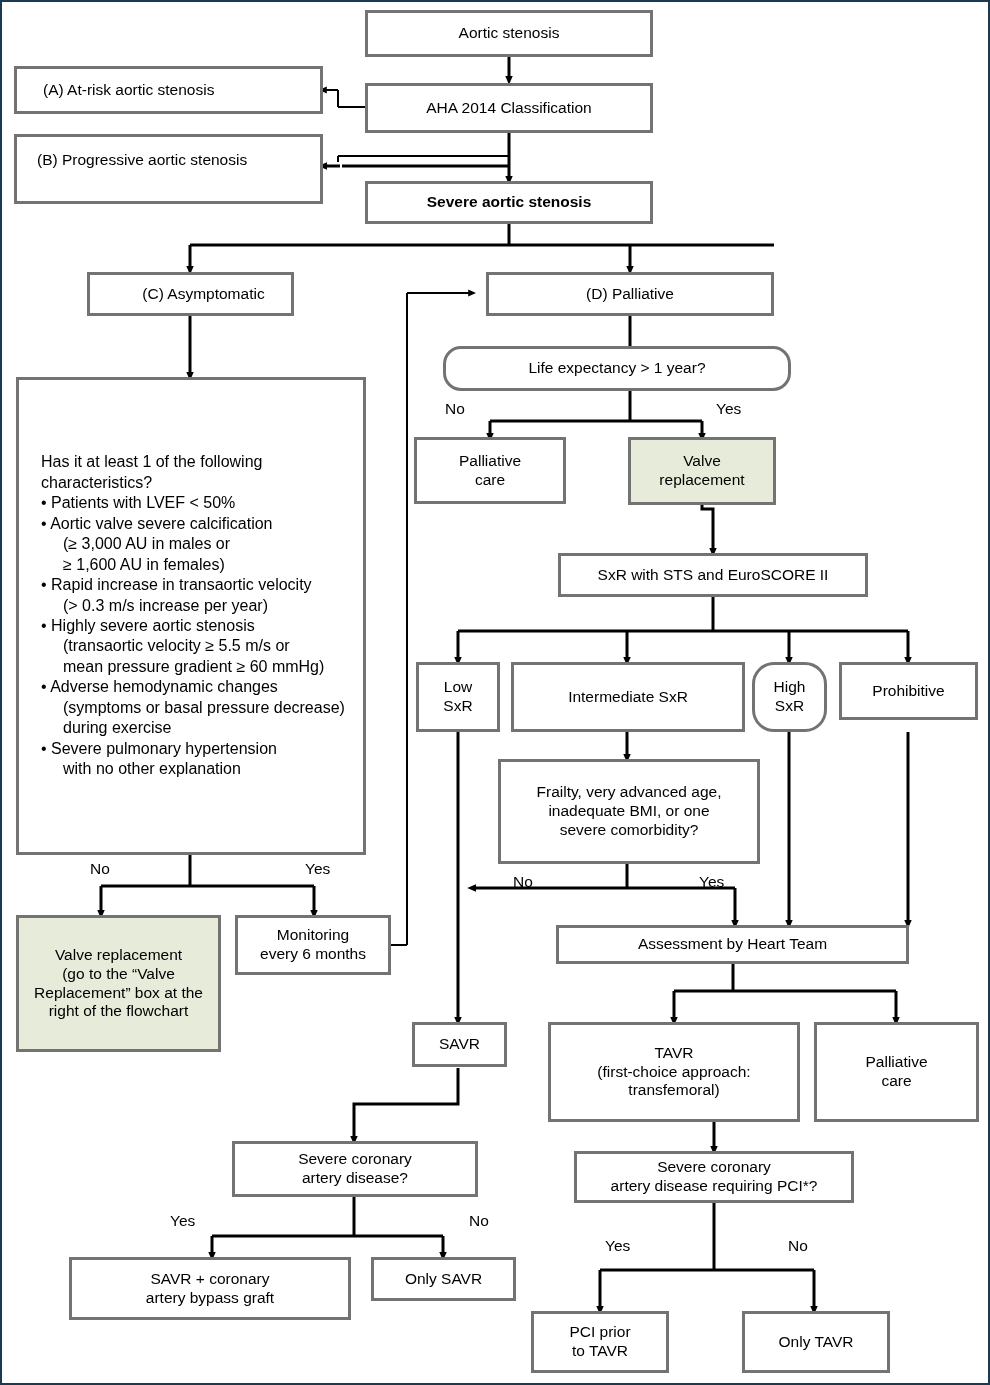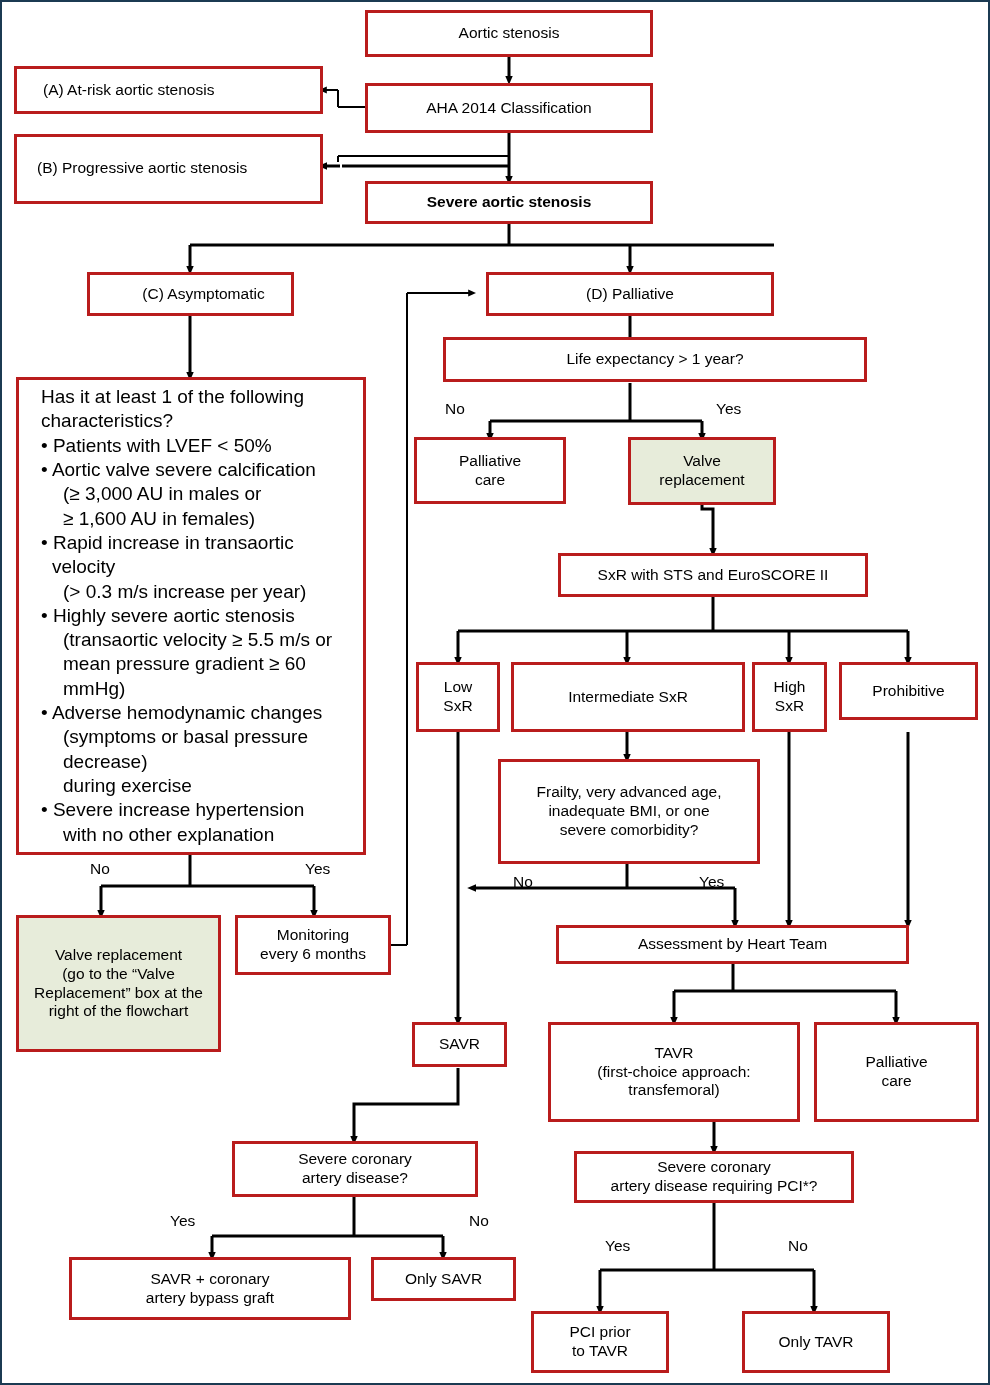--- a/index.html
+++ b/index.html
@@ -9,39 +9,39 @@
     background:#ffffff;
     border:2px solid #1b3a52;
     box-sizing:border-box;
     font-family:"Liberation Sans", sans-serif;
     overflow:hidden;
   }
   #connectors{position:absolute;left:0;top:0;width:990px;height:1385px;pointer-events:none;}
   .node{
     position:absolute;
     box-sizing:border-box;
-    border:3px solid #b91c1c;
+    border:3px solid #737373;
     background:#ffffff;
     color:#000000;
     display:flex;
     align-items:center;
     justify-content:center;
     text-align:center;
     font-size:15.5px;
     line-height:1.22;
     padding:2px 4px;
     z-index:3;
   }
   .node.green{background:#e7ecda;}
   .node.bold{font-weight:bold;}
   .node.left{justify-content:flex-start;text-align:left;padding-left:26px;}
-  .node.topleft{align-items:flex-start;padding-top:22px;}
+  .node.topleft{align-items:flex-start;padding-top:14px;}
   .node.listbox{
     align-items:center;justify-content:flex-start;text-align:left;
-    padding:0 10px 0 22px;font-size:19px;line-height:1.28;
+    padding:0 10px 0 22px;font-size:16px;line-height:1.28;
   }
   .edge-label{
     position:absolute;
     font-size:15.5px;
     color:#000000;
     z-index:4;
     white-space:nowrap;
   }
   .lb ul{margin:0;padding:0;list-style:none;}
   .lb li{padding-left:11px;text-indent:-11px;}
@@ -156,36 +156,36 @@
   <div class="node bold" style="left:363px;top:179px;width:288px;height:43px;">Severe aortic stenosis</div>
 
   <div class="node left" style="left:12px;top:64px;width:309px;height:48px;">(A) At-risk aortic stenosis</div>
 
   <div class="node left topleft" style="left:12px;top:132px;width:309px;height:70px;padding-left:20px;">(B) Progressive aortic stenosis</div>
 
   <div class="node" style="left:85px;top:270px;width:207px;height:44px;padding-left:30px;">(C) Asymptomatic</div>
 
   <div class="node" style="left:484px;top:270px;width:288px;height:44px;">(D) Palliative</div>
 
-  <div class="node" style="left:441px;top:335px;width:424px;height:45px;">Life expectancy &gt; 1 year?</div>
+  <div class="node" style="left:441px;top:344px;width:348px;height:45px;border-radius:18px;">Life expectancy &gt; 1 year?</div>
 
   <div class="node" style="left:412px;top:435px;width:152px;height:67px;white-space:pre-line;">Palliative
 care</div>
 
   <div class="node green" style="left:626px;top:435px;width:148px;height:68px;white-space:pre-line;">Valve
 replacement</div>
 
   <div class="node" style="left:556px;top:551px;width:310px;height:44px;">SxR with STS and EuroSCORE II</div>
 
   <div class="node" style="left:414px;top:660px;width:84px;height:70px;white-space:pre-line;">Low
 SxR</div>
 
   <div class="node" style="left:509px;top:660px;width:234px;height:70px;">Intermediate SxR</div>
 
-  <div class="node" style="left:750px;top:660px;width:75px;height:70px;white-space:pre-line;">High
+  <div class="node" style="left:750px;top:660px;width:75px;height:70px;white-space:pre-line;border-radius:22px;">High
 SxR</div>
 
   <div class="node" style="left:837px;top:660px;width:139px;height:58px;">Prohibitive</div>
 
   <div class="node" style="left:496px;top:757px;width:262px;height:105px;white-space:pre-line;">Frailty, very advanced age,
 inadequate BMI, or one
 severe comorbidity?</div>
 
   <div class="node" style="left:554px;top:923px;width:353px;height:39px;">Assessment by Heart Team</div>
 
@@ -242,21 +242,21 @@
           <span>• Highly severe aortic stenosis</span>
           <span class="cont">(transaortic velocity ≥ 5.5 m/s or</span>
           <span class="cont">mean pressure gradient ≥ 60 mmHg)</span>
         </li>
         <li>
           <span>• Adverse hemodynamic changes</span>
           <span class="cont">(symptoms or basal pressure decrease)</span>
           <span class="cont">during exercise</span>
         </li>
         <li>
-          <span>• Severe increase hypertension</span>
+          <span>• Severe pulmonary hypertension</span>
           <span class="cont">with no other explanation</span>
         </li>
       </ul>
     </div>
   </div>
 
   <div class="edge-label" style="left:443px;top:398px;">No</div>
   <div class="edge-label" style="left:714px;top:398px;">Yes</div>
 
   <div class="edge-label" style="left:511px;top:871px;">No</div>

